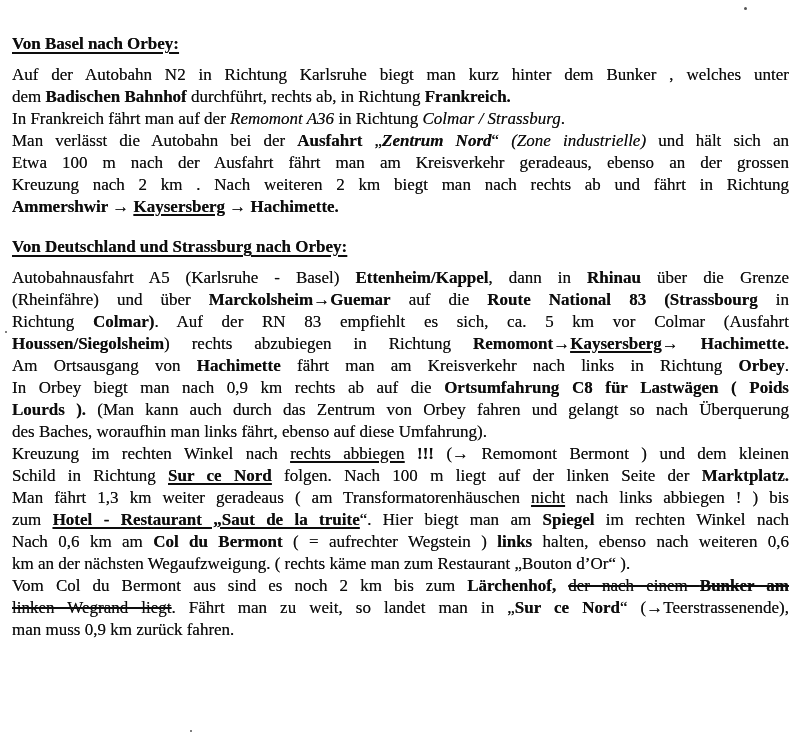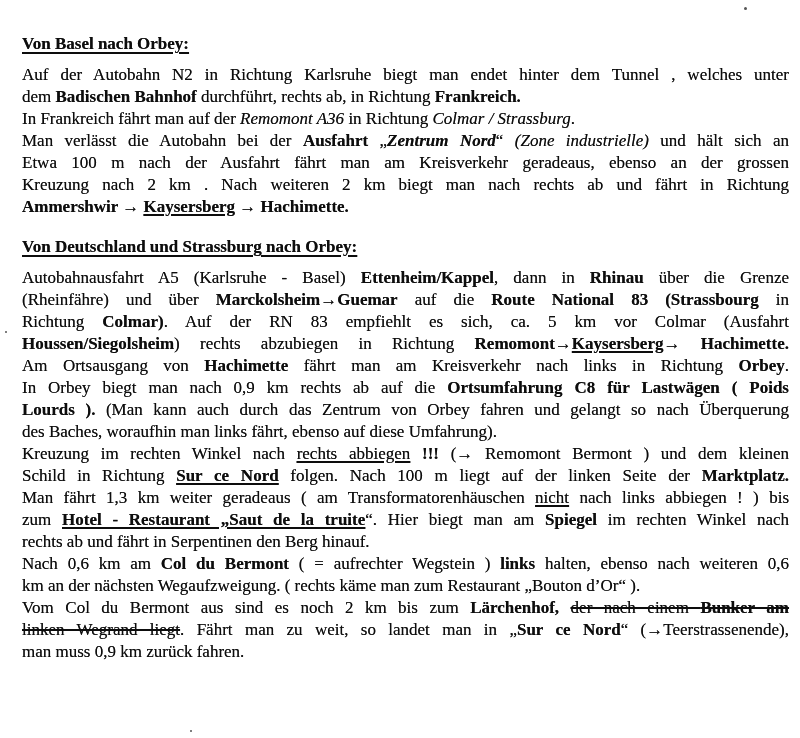--- a/index.html
+++ b/index.html
@@ -1,20 +1,20 @@
 <!DOCTYPE html>
 <html lang="de"><head>
 <meta charset="utf-8">
 <style>
   html,body{margin:0;padding:0;background:#ffffff;}
   .page{
     position:relative;
     width:800px;height:738px;
     box-sizing:border-box;
-    padding:33px 11px 0 22px;
+    padding:33px 11px 0 12px;
     background:#ffffff;
     color:#0d0d0d;
     font-family:"Liberation Serif","DejaVu Serif",serif;
     font-size:17px;
     line-height:22px;
     text-shadow:0 0 0.6px rgba(0,0,0,0.65);
     overflow:hidden;
   }
   .heading{
     font-weight:bold;
@@ -45,21 +45,21 @@
   .speck2{left:5px;top:331px;width:2px;height:2px;}
   .speck3{left:190px;top:730px;width:2px;height:2px;}
 </style>
 </head>
 <body>
 
 <div class="page">
   <div id="doc-content">
       <div class="heading"><span class="b u">Von Basel nach Orbey:</span></div>
       <div class="para">
-        <div class="line just"><span class="">Auf der Autobahn N2 in Richtung Karlsruhe biegt man endet hinter dem Tunnel , welches unter</span></div>
+        <div class="line just"><span class="">Auf der Autobahn N2 in Richtung Karlsruhe biegt man kurz hinter dem Bunker , welches unter</span></div>
         <div class="line"><span class="">dem </span><span class="b">Badischen Bahnhof</span><span class=""> durchführt, rechts ab, in Richtung </span><span class="b">Frankreich.</span></div>
         <div class="line"><span class="">In Frankreich fährt man auf der </span><span class="i">Remomont A36</span><span class=""> in Richtung </span><span class="i">Colmar / Strassburg</span><span class="">.</span></div>
         <div class="line just"><span class="">Man verlässt die Autobahn bei der </span><span class="b">Ausfahrt</span><span class=""> „</span><span class="b i">Zentrum Nord</span><span class="">“ </span><span class="i">(Zone industrielle)</span><span class=""> und hält sich an</span></div>
         <div class="line just"><span class="">Etwa 100 m nach der Ausfahrt fährt man am Kreisverkehr geradeaus, ebenso an der grossen</span></div>
         <div class="line just"><span class="">Kreuzung nach 2 km . Nach weiteren 2 km biegt man nach rechts ab und fährt in Richtung</span></div>
         <div class="line"><span class="b">Ammershwir → </span><span class="b u">Kaysersberg</span><span class="b"> → </span><span class="b">Hachimette.</span></div>
       </div>
       <div class="heading"><span class="b u">Von Deutschland und Strassburg nach Orbey:</span></div>
       <div class="para">
         <div class="line just"><span class="">Autobahnausfahrt A5 (Karlsruhe - Basel) </span><span class="b">Ettenheim/Kappel</span><span class="">, dann in </span><span class="b">Rhinau</span><span class=""> über die Grenze</span></div>
@@ -69,21 +69,20 @@
       </div>
       <div class="para">
         <div class="line just"><span class="">Am Ortsausgang von </span><span class="b">Hachimette</span><span class=""> fährt man am Kreisverkehr nach links in Richtung </span><span class="b">Orbey</span><span class="">.</span></div>
         <div class="line just"><span class="">In Orbey biegt man nach 0,9 km rechts ab auf die </span><span class="b">Ortsumfahrung C8 für Lastwägen ( Poids</span></div>
         <div class="line just"><span class="b">Lourds ).</span><span class=""> (Man kann auch durch das Zentrum von Orbey fahren und gelangt so nach Überquerung</span></div>
         <div class="line"><span class="">des Baches, woraufhin man links fährt, ebenso auf diese Umfahrung).</span></div>
         <div class="line just"><span class="">Kreuzung im rechten Winkel nach </span><span class="u">rechts abbiegen</span><span class=""> </span><span class="b">!!!</span><span class=""> (→ Remomont Bermont ) und dem kleinen</span></div>
         <div class="line just"><span class="">Schild in Richtung </span><span class="b u">Sur ce Nord</span><span class=""> folgen. Nach 100 m liegt auf der linken Seite der </span><span class="b">Marktplatz.</span></div>
         <div class="line just"><span class="">Man fährt 1,3 km weiter geradeaus ( am Transformatorenhäuschen </span><span class="u">nicht</span><span class=""> nach links abbiegen ! ) bis</span></div>
         <div class="line just"><span class="">zum </span><span class="b u">Hotel - Restaurant „Saut de la truite</span><span class="">“. Hier biegt man am </span><span class="b">Spiegel</span><span class=""> im rechten Winkel nach</span></div>
-        <div class="line"><span class="">rechts ab und fährt in Serpentinen den Berg hinauf.</span></div>
         <div class="line just"><span class="">Nach 0,6 km am </span><span class="b">Col du Bermont</span><span class=""> ( = aufrechter Wegstein ) </span><span class="b">links</span><span class=""> halten, ebenso nach weiteren 0,6</span></div>
         <div class="line"><span class="">km an der nächsten Wegaufzweigung. ( rechts käme man zum Restaurant „Bouton d’Or“ ).</span></div>
         <div class="line just"><span class="">Vom Col du Bermont aus sind es noch 2 km bis zum </span><span class="b">Lärchenhof,</span><span class=""> </span><span class="s">der nach einem </span><span class="b s">Bunker am</span></div>
         <div class="line just"><span class="s">linken Wegrand liegt</span><span class="">. Fährt man zu weit, so landet man in „</span><span class="b">Sur ce Nord</span><span class="">“ (→Teerstrassenende),</span></div>
         <div class="line"><span class="">man muss 0,9 km zurück fahren.</span></div>
       </div>
     </div>
   <div class="speck speck1"></div>
   <div class="speck speck2"></div>
   <div class="speck speck3"></div>

